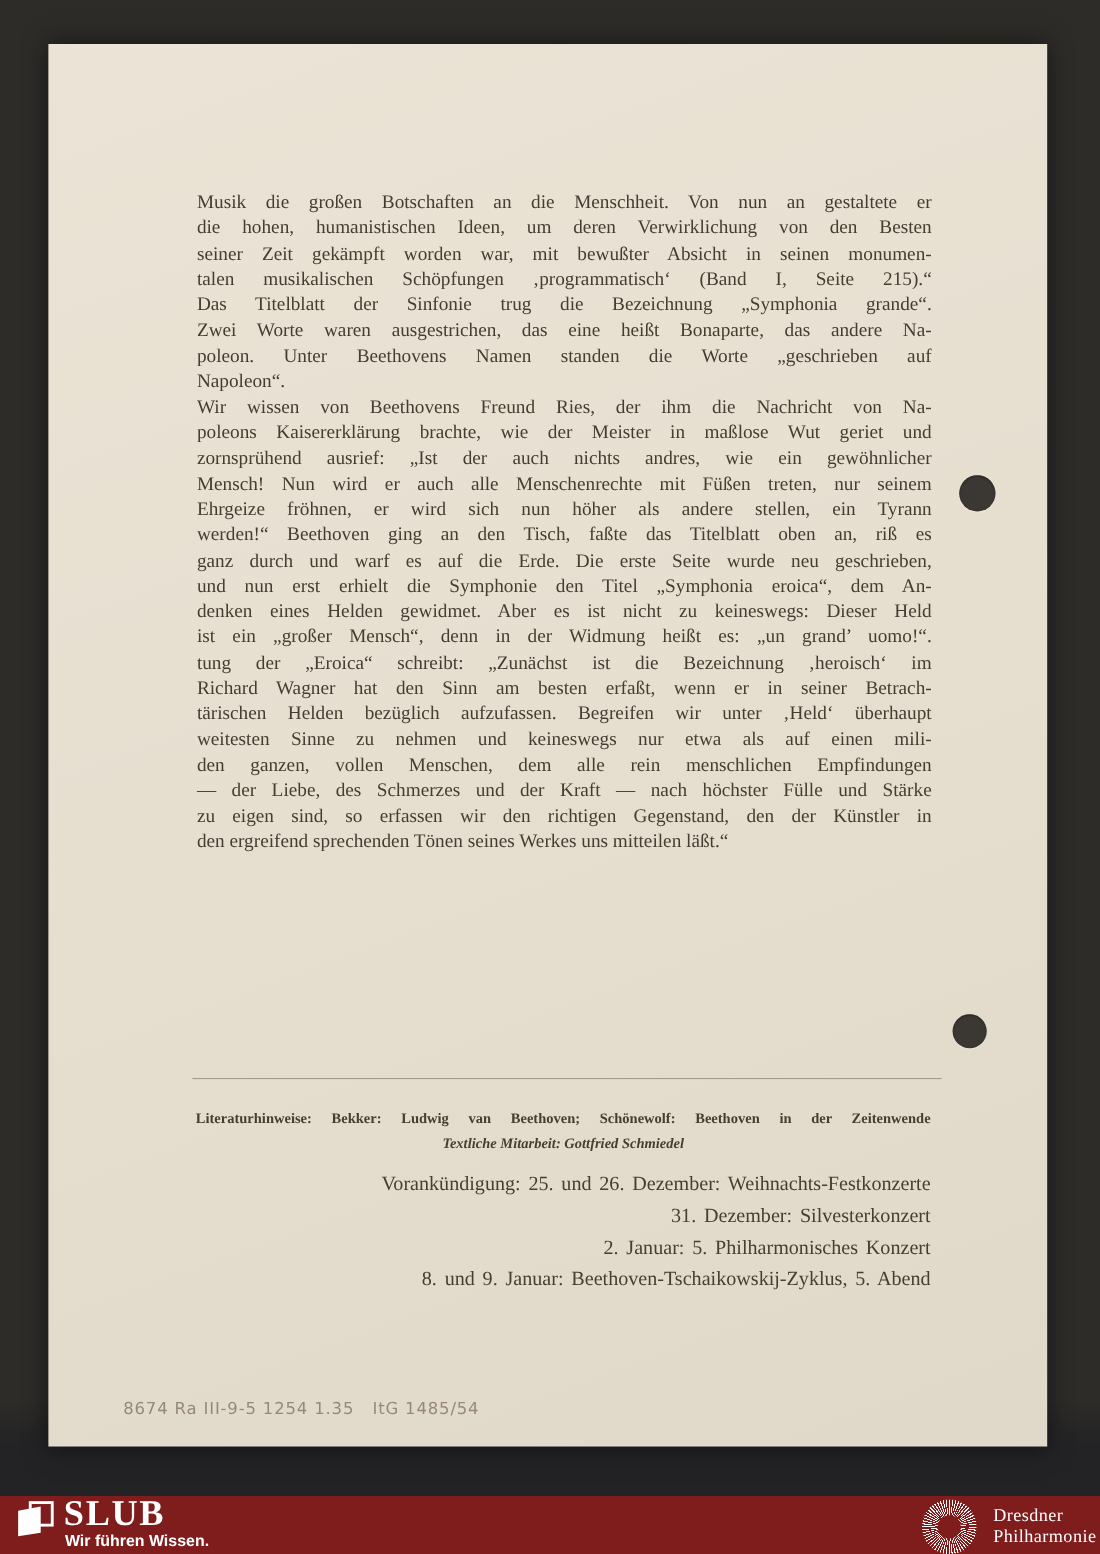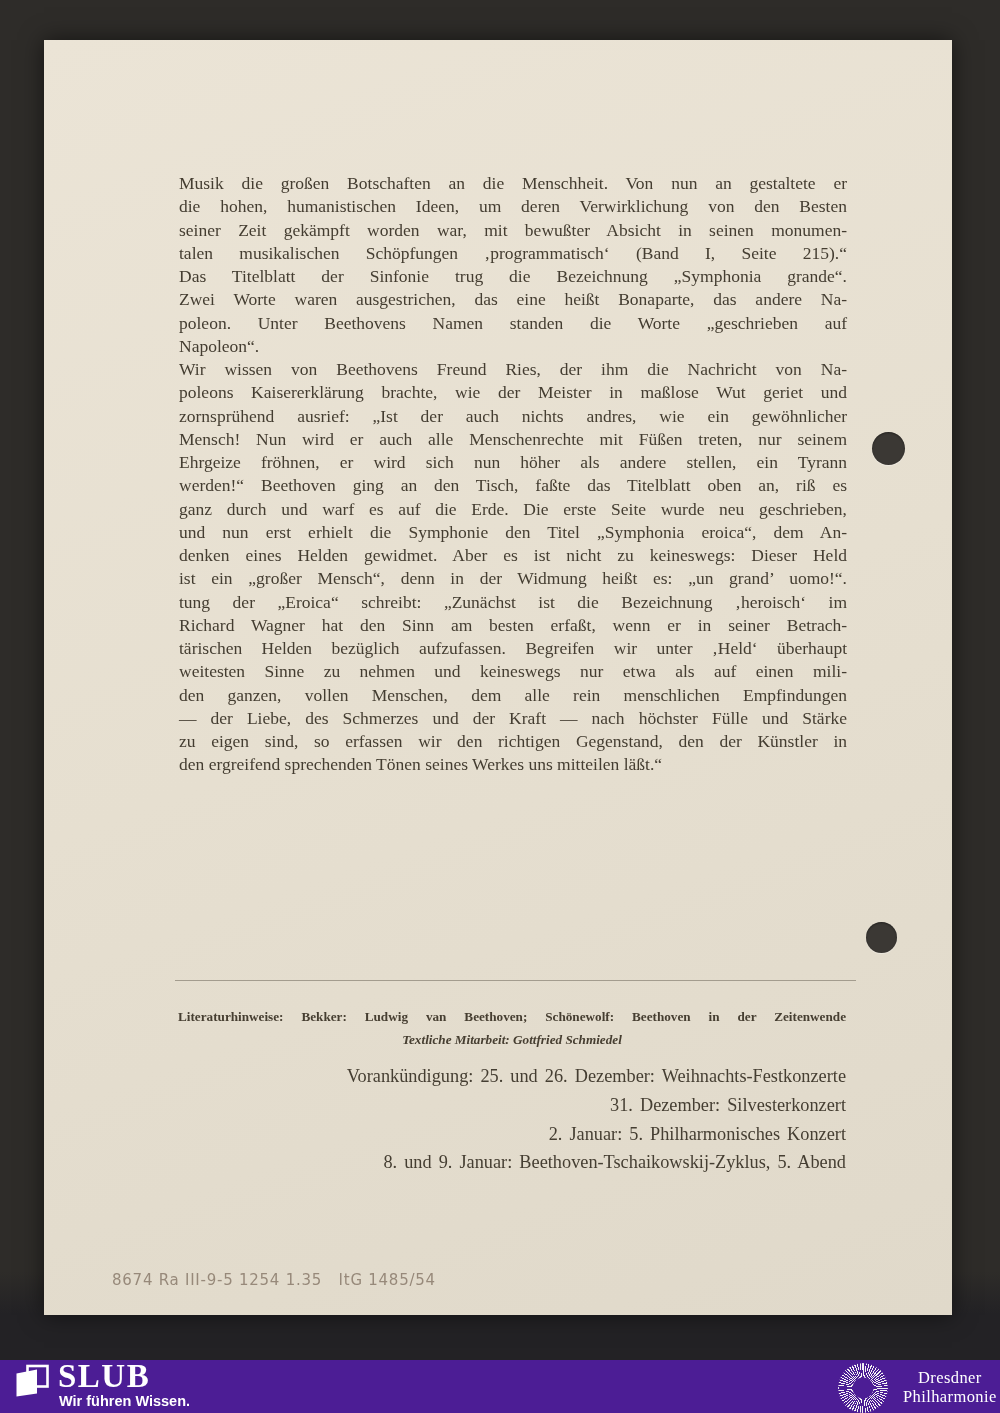--- a/index.html
+++ b/index.html
@@ -49,21 +49,21 @@
   }
 
   .hole { position:absolute; border-radius:50%; background:#3b3834;
           box-shadow:inset 0 1px 2px rgba(0,0,0,0.4), 0 1px 1px rgba(255,255,255,0.35); }
   .hole-1 { left:828px; top:392px; width:33px; height:33px; }
   .hole-2 { left:822px; top:882px; width:31px; height:31px; }
 
   
   .footer-bar {
     position:absolute; left:0; top:1360px; width:1000px; height:53px;
-    background:#4c1d95;
+    background:#7f1d1d;
   }
   .slub-logo { position:absolute; left:0; top:0; width:260px; height:53px; cursor:pointer; }
   .slub-icon { position:absolute; left:14px; top:4px; width:36px; height:34px; }
   .slub-word {
     position:absolute; left:58px; top:-3px;
     font-family:"Liberation Serif", serif; font-weight:bold;
     font-size:33px; line-height:38px; letter-spacing:1.5px; color:#ffffff;
   }
   .slub-tagline {
     position:absolute; left:59px; top:33px;
@@ -74,21 +74,21 @@
   .phil-logo { position:absolute; left:830px; top:0; width:170px; height:53px; cursor:pointer; }
   .sunburst {
     position:absolute; left:8px; top:3px; width:50px; height:50px; border-radius:50%;
     background:repeating-conic-gradient(#f4f4f4 0deg 2.4deg, rgba(0,0,0,0) 2.4deg 6.4deg);
     -webkit-mask:radial-gradient(circle at 50% 50%, transparent 0 10px, #000 11px);
     mask:radial-gradient(circle at 50% 50%, transparent 0 10px, #000 11px);
   }
   .phil-text {
     position:absolute; left:73px; top:9px;
     font-family:"Liberation Serif", serif; font-size:16.5px; line-height:18.5px;
-    color:#ffffff; letter-spacing:0.4px;text-align:center;
+    color:#ffffff; letter-spacing:0.4px;
   }
 </style>
 </head>
 <body>
 
 <div class="scan-page">
 
   <div class="main-text">
       <div class="tline">Musik die großen Botschaften an die Menschheit. Von nun an gestaltete er</div>
       <div class="tline">die hohen, humanistischen Ideen, um deren Verwirklichung von den Besten</div>

